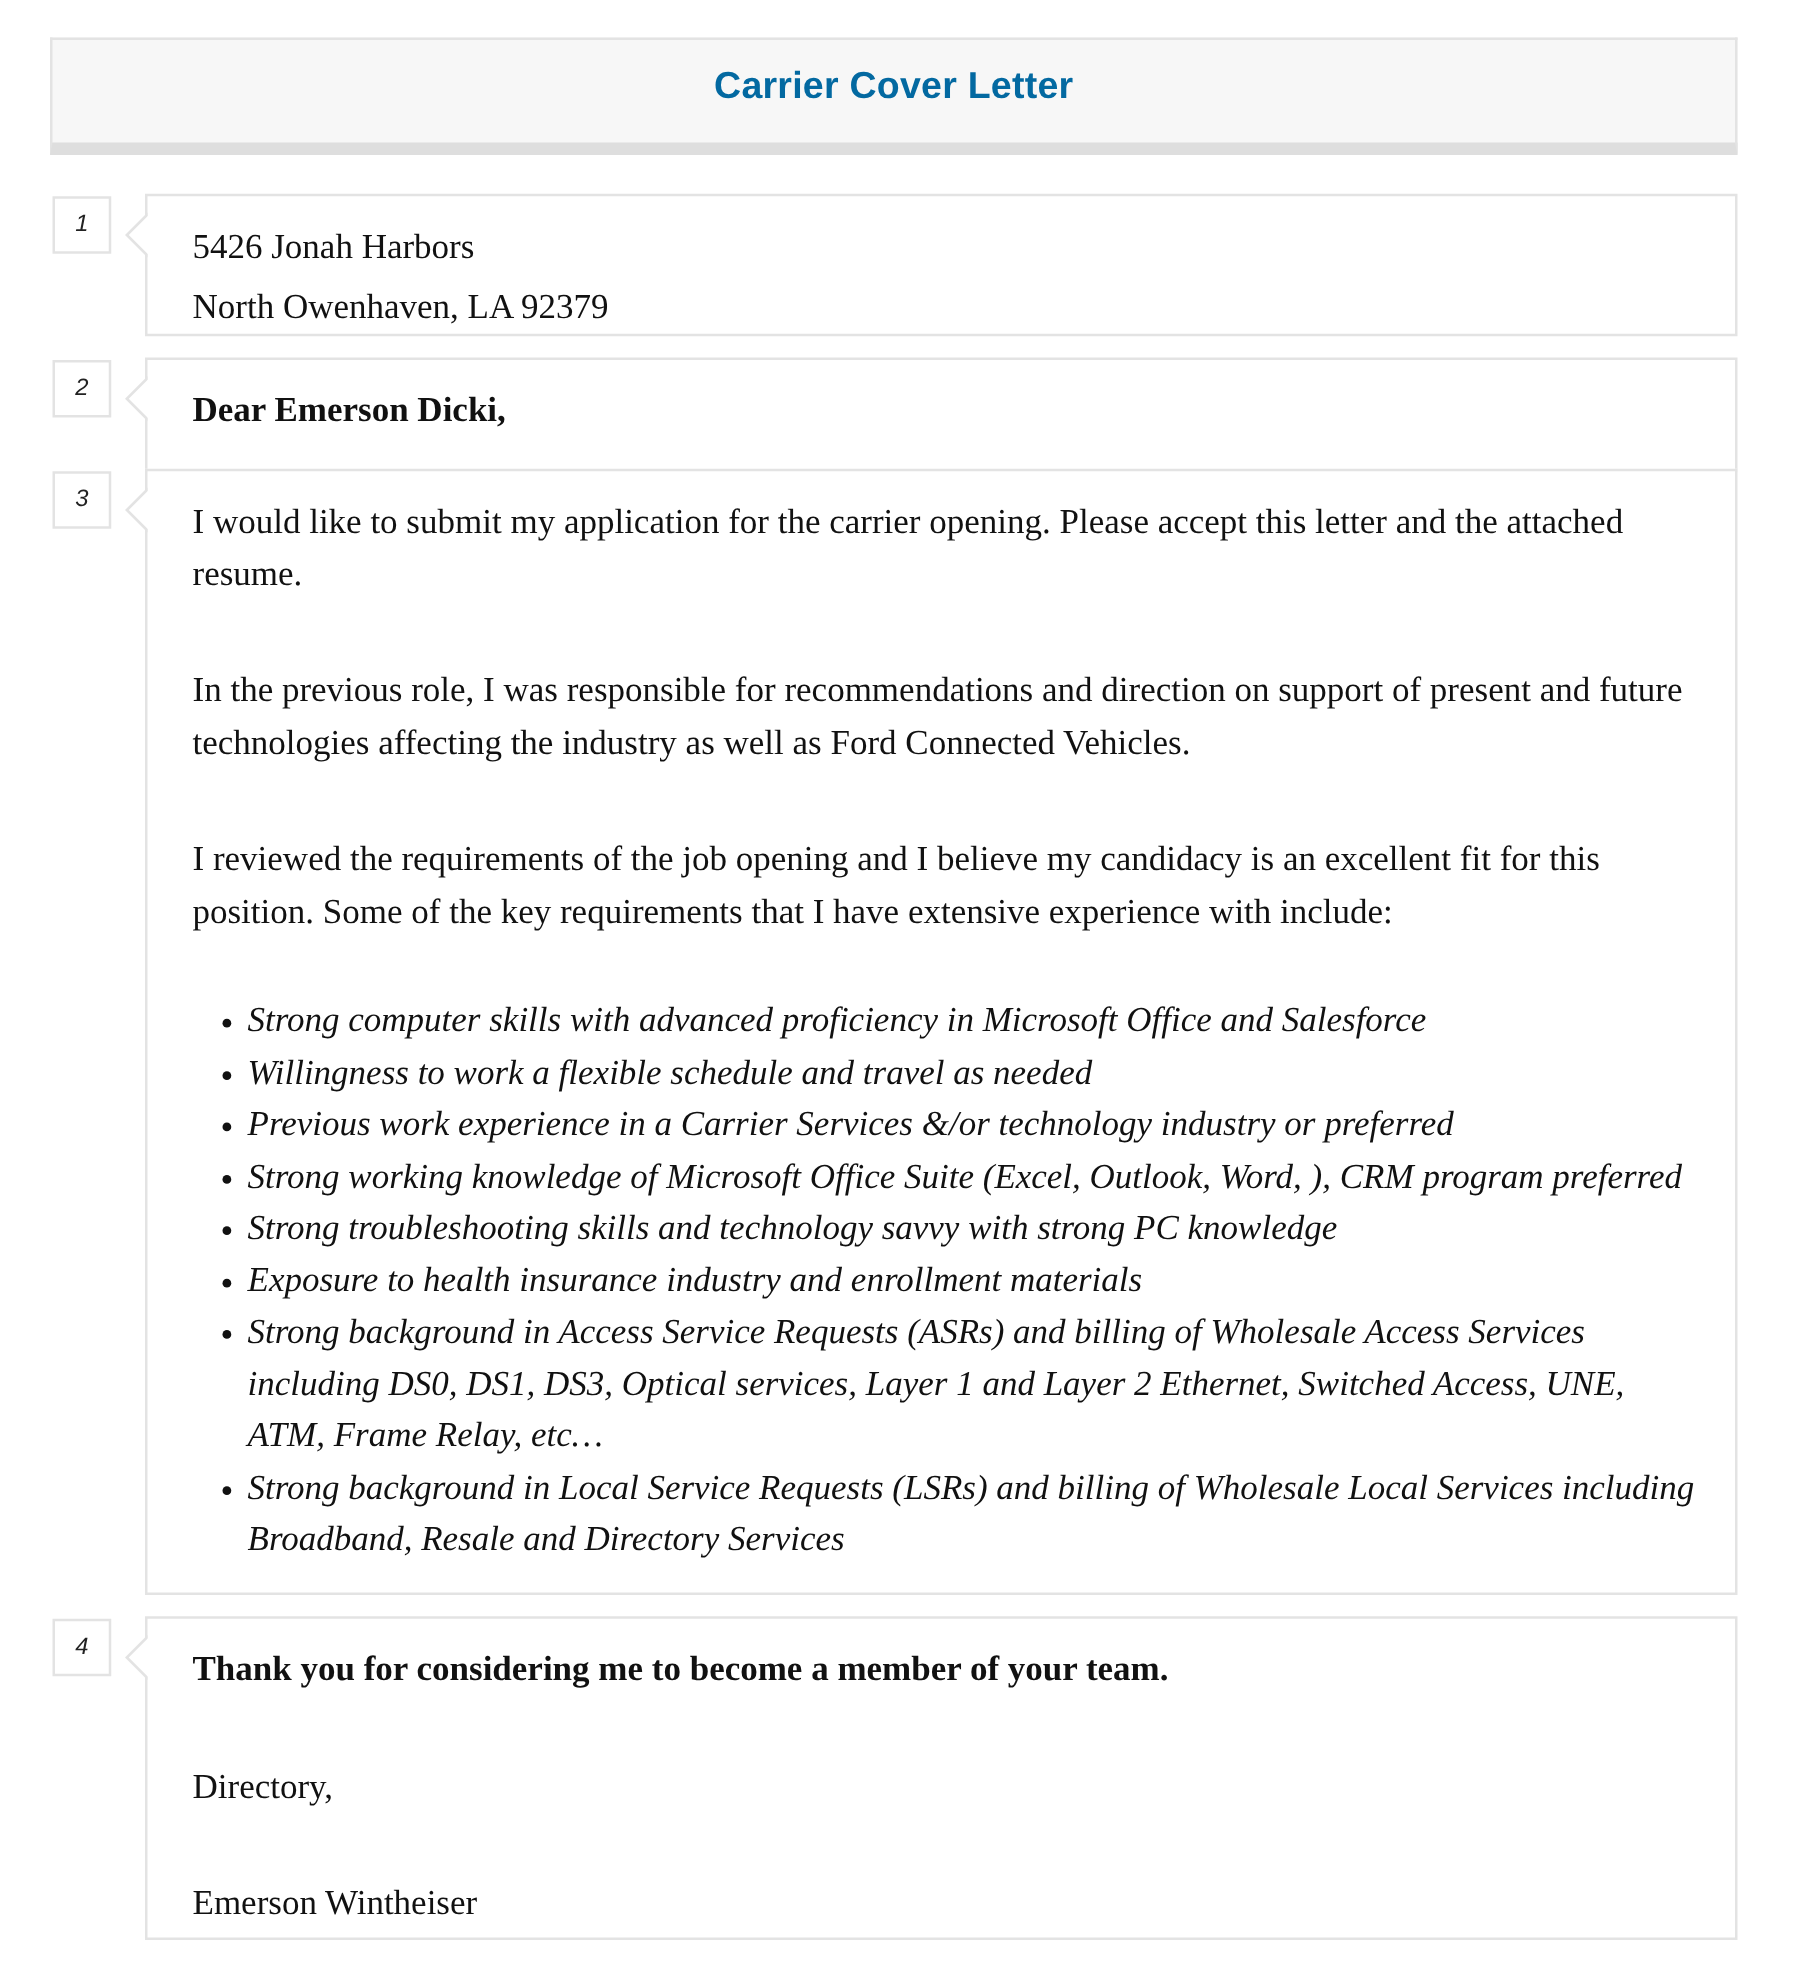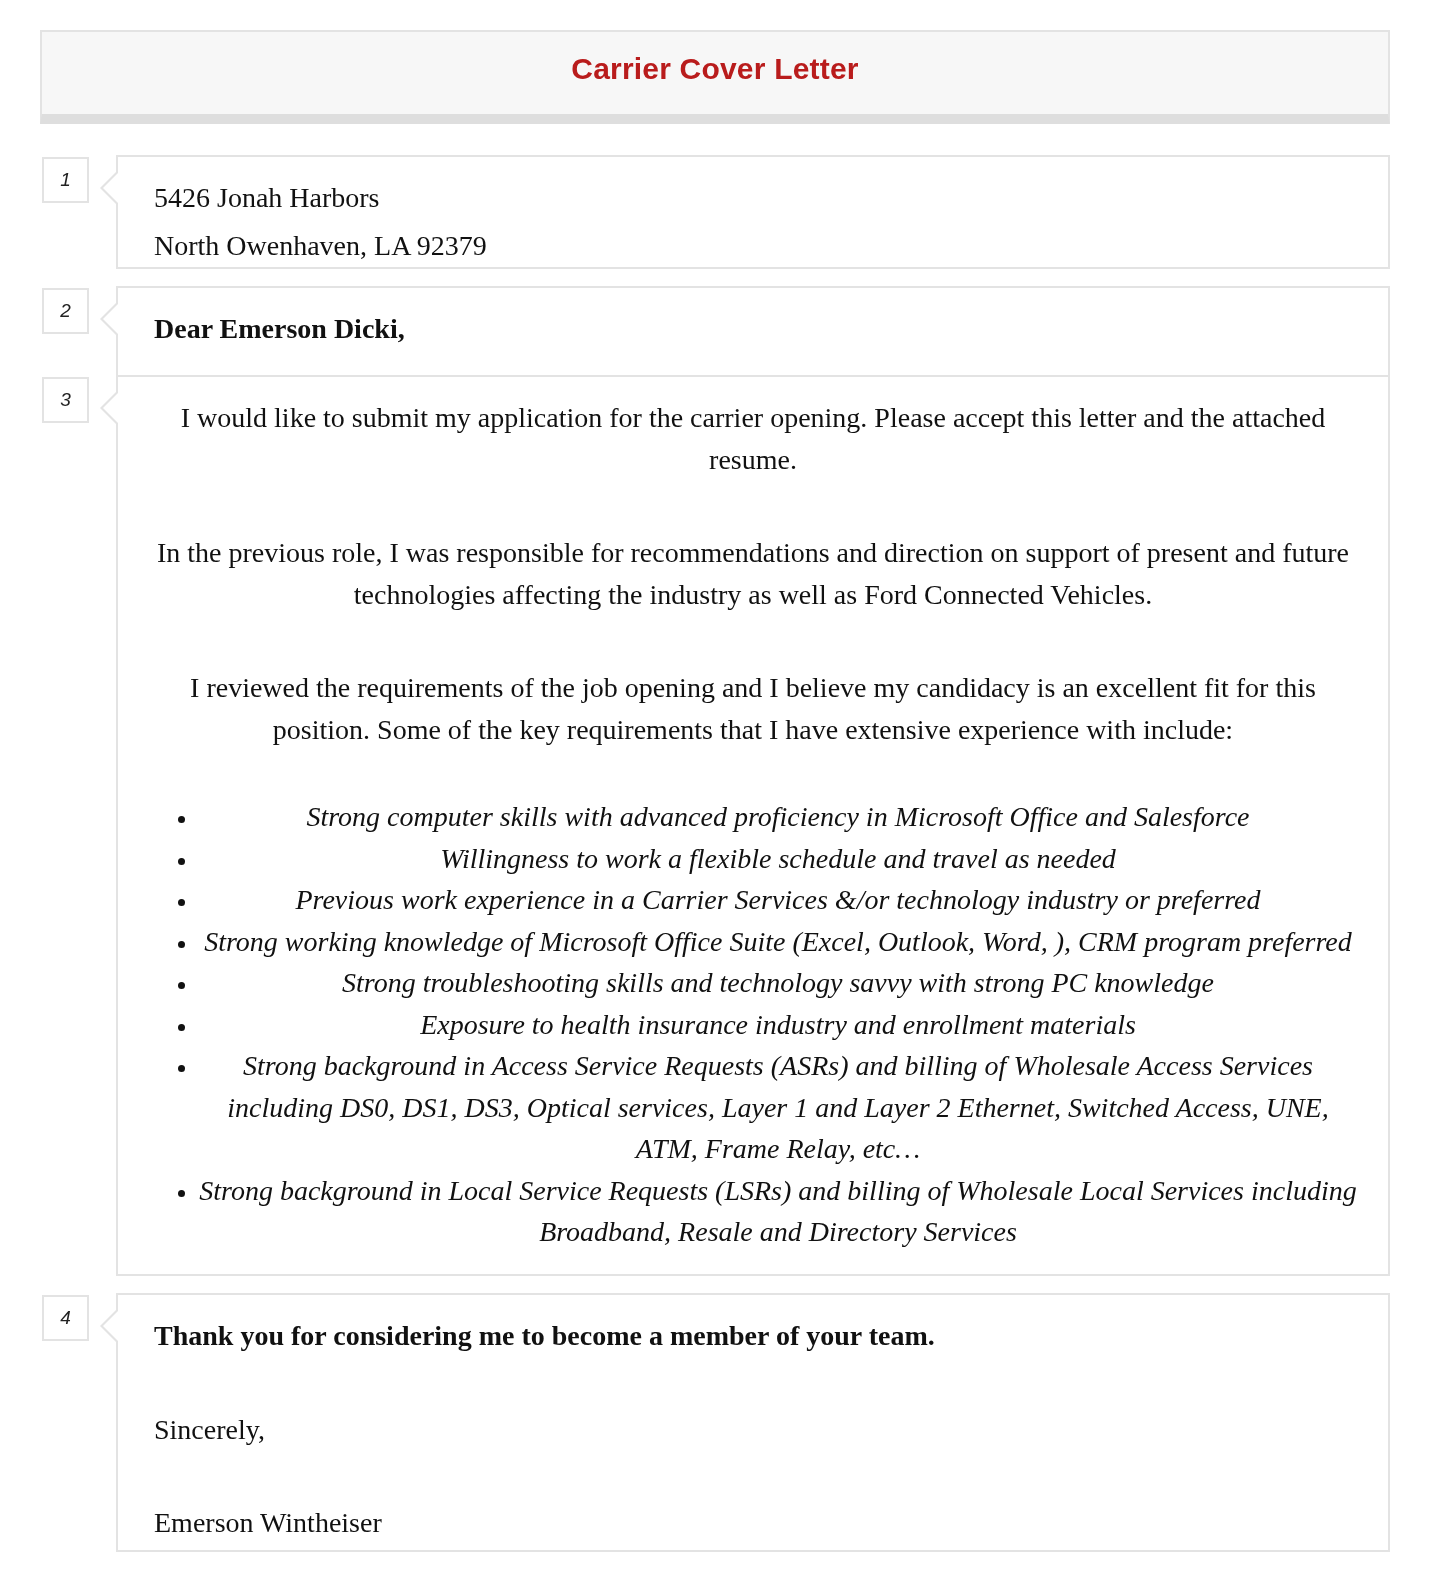--- a/index.html
+++ b/index.html
@@ -8,21 +8,21 @@
 
   .header {
     position: absolute; left: 40px; top: 30px; width: 1350px; height: 94px;
     background: #f7f7f7;
     border: 2px solid #e3e3e3;
     border-bottom: 10px solid #dedede;
     display: flex; align-items: center; justify-content: center;
   }
   .header h1 {
     margin: 0; font-family: "Liberation Sans", sans-serif; font-weight: bold;
-    font-size: 30px; color: #b91c1c; letter-spacing: 0.2px;
+    font-size: 30px; color: #0369a1; letter-spacing: 0.2px;
     position: relative; top: -4px;
   }
 
   .step { position: absolute; left: 0; width: 1440px; }
   .badge {
     position: absolute; left: 42px; top: 2px; width: 47px; height: 46px;
     border: 2px solid #e3e3e3; background: #fff;
     display: flex; align-items: flex-start; justify-content: center;
     padding-top: 10px;
     font-family: "Liberation Sans", sans-serif; font-style: italic;
@@ -71,21 +71,21 @@
 
 <div class="step" style="top:286px;">
   <div class="badge">2</div>
   <div class="card" style="height:92px;">
     <p class="bold">Dear Emerson Dicki,</p>
   </div>
 </div>
 
 <div class="step" style="top:375px;">
   <div class="badge">3</div>
-  <div class="card" style="height:901px;text-align:center;">
+  <div class="card" style="height:901px;">
     <p>I would like to submit my application for the carrier opening. Please accept this letter and the attached resume.</p>
     <div class="gap"></div>
     <p>In the previous role, I was responsible for recommendations and direction on support of present and future technologies affecting the industry as well as Ford Connected Vehicles.</p>
     <div class="gap"></div>
     <p>I reviewed the requirements of the job opening and I believe my candidacy is an excellent fit for this position. Some of the key requirements that I have extensive experience with include:</p>
     <div class="gap"></div>
     <ul>
       <li>Strong computer skills with advanced proficiency in Microsoft Office and Salesforce</li>
       <li>Willingness to work a flexible schedule and travel as needed</li>
       <li>Previous work experience in a Carrier Services &amp;/or technology industry or preferred</li>
@@ -96,17 +96,17 @@
       <li>Strong background in Local Service Requests (LSRs) and billing of Wholesale Local Services including Broadband, Resale and Directory Services</li>
     </ul>
   </div>
 </div>
 
 <div class="step" style="top:1293px;">
   <div class="badge">4</div>
   <div class="card" style="height:259px;">
     <p class="bold">Thank you for considering me to become a member of your team.</p>
     <div class="gap"></div>
-    <p>Sincerely,</p>
+    <p>Directory,</p>
     <div class="gap"></div>
     <p>Emerson Wintheiser</p>
   </div>
 </div>
 
 </body></html>

